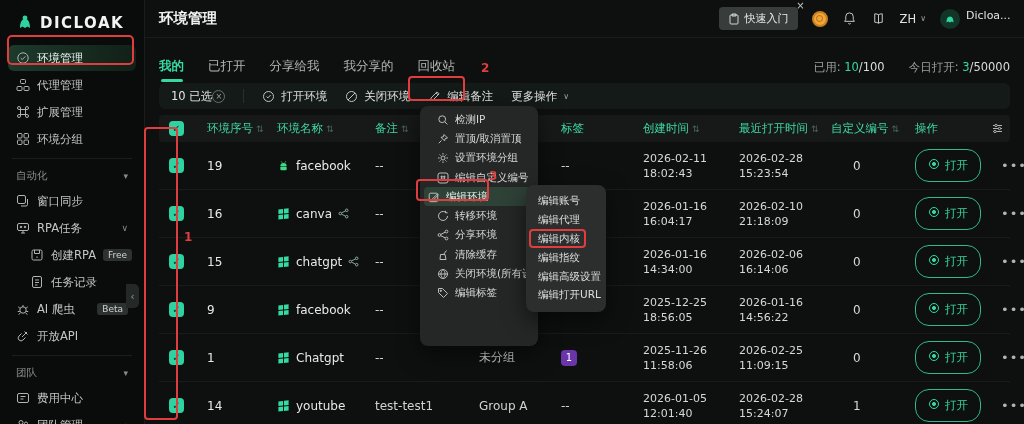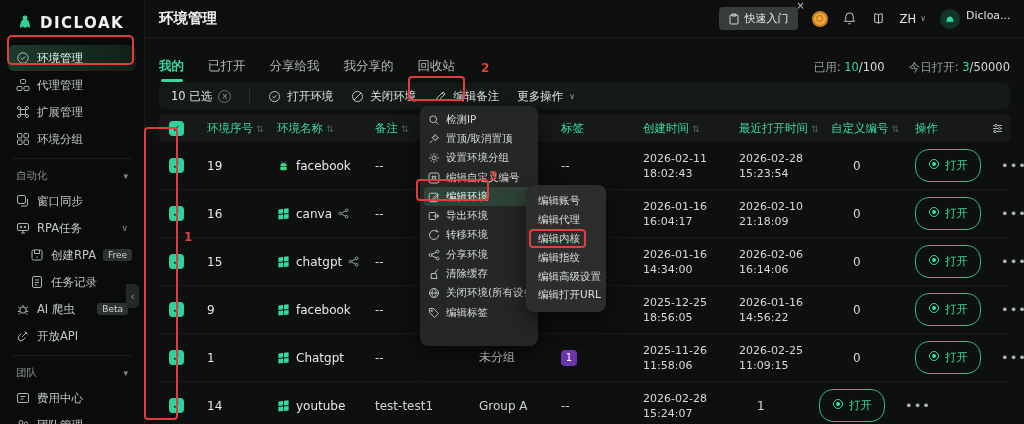--- a/index.html
+++ b/index.html
@@ -40,21 +40,21 @@
   .tabs-row{display:flex;align-items:flex-end;height:34px;padding:0 14px;margin-top:3px}
   .tab{position:relative;margin-right:24px;font-size:12.5px;color:#b2b7b4;cursor:pointer}
   .tab.active{color:#35d9a3;font-weight:bold}
   .tab.active::after{content:"";position:absolute;left:2px;bottom:-7px;width:22px;height:3px;border-radius:2px;background:#35d9a3}
   .usage{margin-left:auto;display:flex;gap:24px;font-size:11.5px}
   .usage .lbl{color:#9aa09d}
   .usage .val{color:#35d9a3}
   .usage .tot{color:#d8dcda}
   
   .toolbar{display:flex;align-items:center;height:26px;margin:8px 14px 6px;background:#141a17;border-radius:6px;padding:0 12px;gap:18px}
-  .sel-chip{display:flex;align-items:center;gap:6px;font-size:11.5px;color:#e4e7e5}
+  .sel-chip{display:flex;align-items:center;font-size:11.5px;color:#e4e7e5}
   .sel-x{width:13px;height:13px;border:1px solid #6b716e;border-radius:50%;color:#9aa09d;font-size:8px;display:flex;align-items:center;justify-content:center;cursor:pointer}
   .tb-divider{width:1px;height:14px;background:#2b2f2d}
   .tb-btn{display:flex;align-items:center;gap:6px;font-size:11.5px;color:#dfe3e1;cursor:pointer}
   .tb-btn .icon-13{width:13px;height:13px;color:#bfc5c2}
   .tb-caret{font-size:8px;color:#9aa09d}
   
   .tbl{margin:0 14px}
   .thead{display:flex;align-items:center;height:27px;background:#161918;border-radius:4px;color:#3ed9a6;font-size:11.5px}
   .thead .cell{display:flex;align-items:center;gap:3px}
   .sort{font-size:9px;color:#49675c}
@@ -71,21 +71,21 @@
   .share-mini{width:11px;height:11px;color:#8fb3a6}
   .dim{color:#cfd4d2}
   .dt{font-size:11px;line-height:15px;color:#d6d9d7}
   .custom-val{padding-left:32px;color:#d6d9d7}
   .open-btn{display:inline-flex;align-items:flex-start;gap:5px;border:1px solid #2fb98c;color:#35d9a3;border-radius:14px;padding:8px 12px;font-size:11.5px;cursor:pointer;background:transparent}
   .open-btn .icon-12{width:12px;height:12px}
   .more-dots{color:#aeb4b1;letter-spacing:1px;cursor:pointer;font-size:13px}
   .tag-badge{display:inline-flex;align-items:center;justify-content:center;min-width:16px;height:16px;border-radius:4px;background:#6a35a8;color:#fff;font-size:10px;padding:0 3px}
   
   .menu{position:absolute;left:420px;top:106px;width:118px;height:240px;background:#242726;border-radius:8px;box-shadow:0 8px 22px rgba(0,0,0,.55);padding:4px 0;z-index:50}
-  .menu-item{display:flex;align-items:center;gap:6px;height:19.3px;padding:0 8px;font-size:10.5px;color:#d7dbd9;cursor:pointer;white-space:nowrap}
+  .menu-item{display:flex;align-items:center;gap:6px;height:19.3px;padding:0 17px;font-size:10.5px;color:#d7dbd9;cursor:pointer;white-space:nowrap}
   .menu-item .mi{width:12px;height:12px;flex-shrink:0;color:#b9bfbc}
   .menu-item.hl{background:#2f4237;margin:0 4px;padding:0 4px;border-radius:4px;color:#eaf6f0}
   .sub-arrow{margin-left:auto;color:#9aa09d;font-size:9px}
   .submenu{position:absolute;left:526px;top:185px;width:80px;height:127px;background:#2b2e2d;border-radius:8px;box-shadow:0 8px 22px rgba(0,0,0,.55);padding:7px 0;z-index:51}
   .submenu-item{display:flex;align-items:center;height:18.8px;padding:0 12px;font-size:10.5px;color:#dcdfdd;cursor:pointer;white-space:nowrap}
   
   .ann-box{position:absolute;border:2px solid #e03e3e;border-radius:5px;z-index:90;pointer-events:none}
   .ann-num{position:absolute;color:#e03e3e;font-size:12px;font-weight:bold;z-index:90;pointer-events:none}
   .ab-sidebar{left:7px;top:35px;width:127px;height:30px}
   .ab-checkcol{left:144px;top:127px;width:34px;height:293px;border-radius:4px}
@@ -535,20 +535,21 @@
                   <rect x="1.5" y="8" width="5" height="5"></rect>
                   <rect x="7.5" y="8" width="5" height="5"></rect>
                 </g>
               </svg>
           <span>youtube</span>
             </span>
           </span>
         <span class="cell c-note dim">test-test1</span>
         <span class="cell c-group dim">Group A</span>
         <span class="cell c-tag dim">--</span>
+        <span class="cell c-created"><span class="dt"><span>2026-01-05</span><br><span>12:01:40</span></span></span>
         <span class="cell c-opened"><span class="dt"><span>2026-02-28</span><br><span>15:24:07</span></span></span>
         <span class="cell c-custom custom-val">1</span>
         <span class="cell c-action"><button class="open-btn">
               <svg class="icon-12" viewBox="0 0 12 12" fill="none" stroke="currentColor">
                 <circle cx="6" cy="6" r="4.5"></circle>
                 <circle cx="6" cy="6" r="1.6" fill="currentColor"></circle>
               </svg>
               <span>打开</span>
             </button></span>
         <span class="cell c-more more-dots">•••</span>
@@ -583,28 +584,20 @@
           <path d="M4.7 3.5v5M7.3 3.5v5M3.5 4.8h5M3.5 7.2h5"></path>
         </svg>
       <span>编辑自定义编号</span>
     </div>
     <div class="menu-item hl">
       <svg class="mi" viewBox="0 0 12 12" fill="none" stroke="currentColor">
           <rect x="1.2" y="2.2" width="8.5" height="8.5" rx="1.2"></rect>
           <path d="M4.5 7.8 9.4 2.9l1 1-4.9 4.9-1.4.4z"></path>
         </svg>
       <span>编辑环境</span>
-      <span class="sub-arrow">›</span>
-    </div>
-    <div class="menu-item">
-      <svg class="mi" viewBox="0 0 12 12" fill="none" stroke="currentColor">
-          <rect x="1.2" y="2.5" width="6.5" height="7" rx="1"></rect>
-          <path d="M5.5 6h5.3M8.8 4l2 2-2 2"></path>
-        </svg>
-      <span>导出环境</span>
       <span class="sub-arrow">›</span>
     </div>
     <div class="menu-item">
       <svg class="mi" viewBox="0 0 12 12" fill="none" stroke="currentColor">
           <path d="M10.5 6A4.5 4.5 0 1 1 8.6 2.3"></path>
           <path d="M8.6.8v2h2"></path>
         </svg>
       <span>转移环境</span>
     </div>
     <div class="menu-item">

